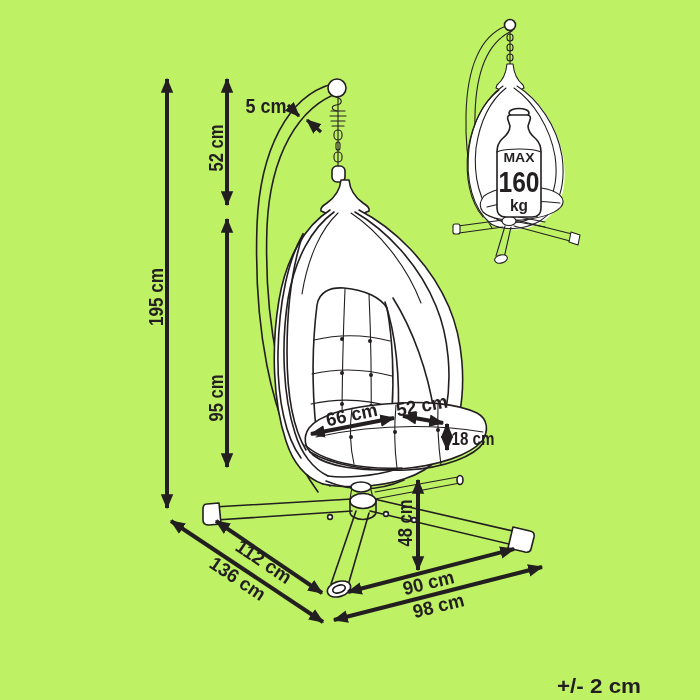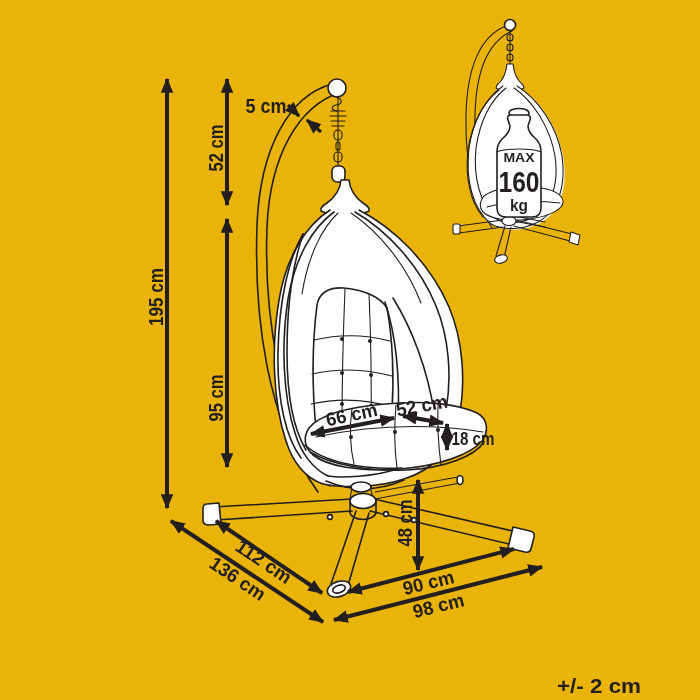--- a/index.html
+++ b/index.html
@@ -1,16 +1,16 @@
 <!DOCTYPE html>
 <html><head>
 <meta charset="utf-8">
 <style>
   html,body{margin:0;padding:0;background:#ffffff;}
-  #stage{position:relative;width:700px;height:700px;background:#eab308;overflow:hidden;
+  #stage{position:relative;width:700px;height:700px;background:#bef264;overflow:hidden;
          font-family:"Liberation Sans",sans-serif;}
   svg{position:absolute;left:0;top:0;}
   .art{stroke:#231f20;stroke-width:1.6;fill:none;stroke-linecap:round;stroke-linejoin:round;}
   .artw{stroke:#231f20;stroke-width:1.6;fill:#ffffff;stroke-linecap:round;stroke-linejoin:round;}
   .fillw{fill:#ffffff;stroke:none;}
   .thin{stroke:#231f20;stroke-width:1.1;fill:none;stroke-linecap:round;}
   .dot{fill:#231f20;stroke:none;}
   .dim{stroke:#231f20;stroke-width:4;fill:none;}
   .dims{stroke:#231f20;stroke-width:3.2;fill:none;}
   text{fill:#231f20;font-weight:700;font-family:"Liberation Sans",sans-serif;}

